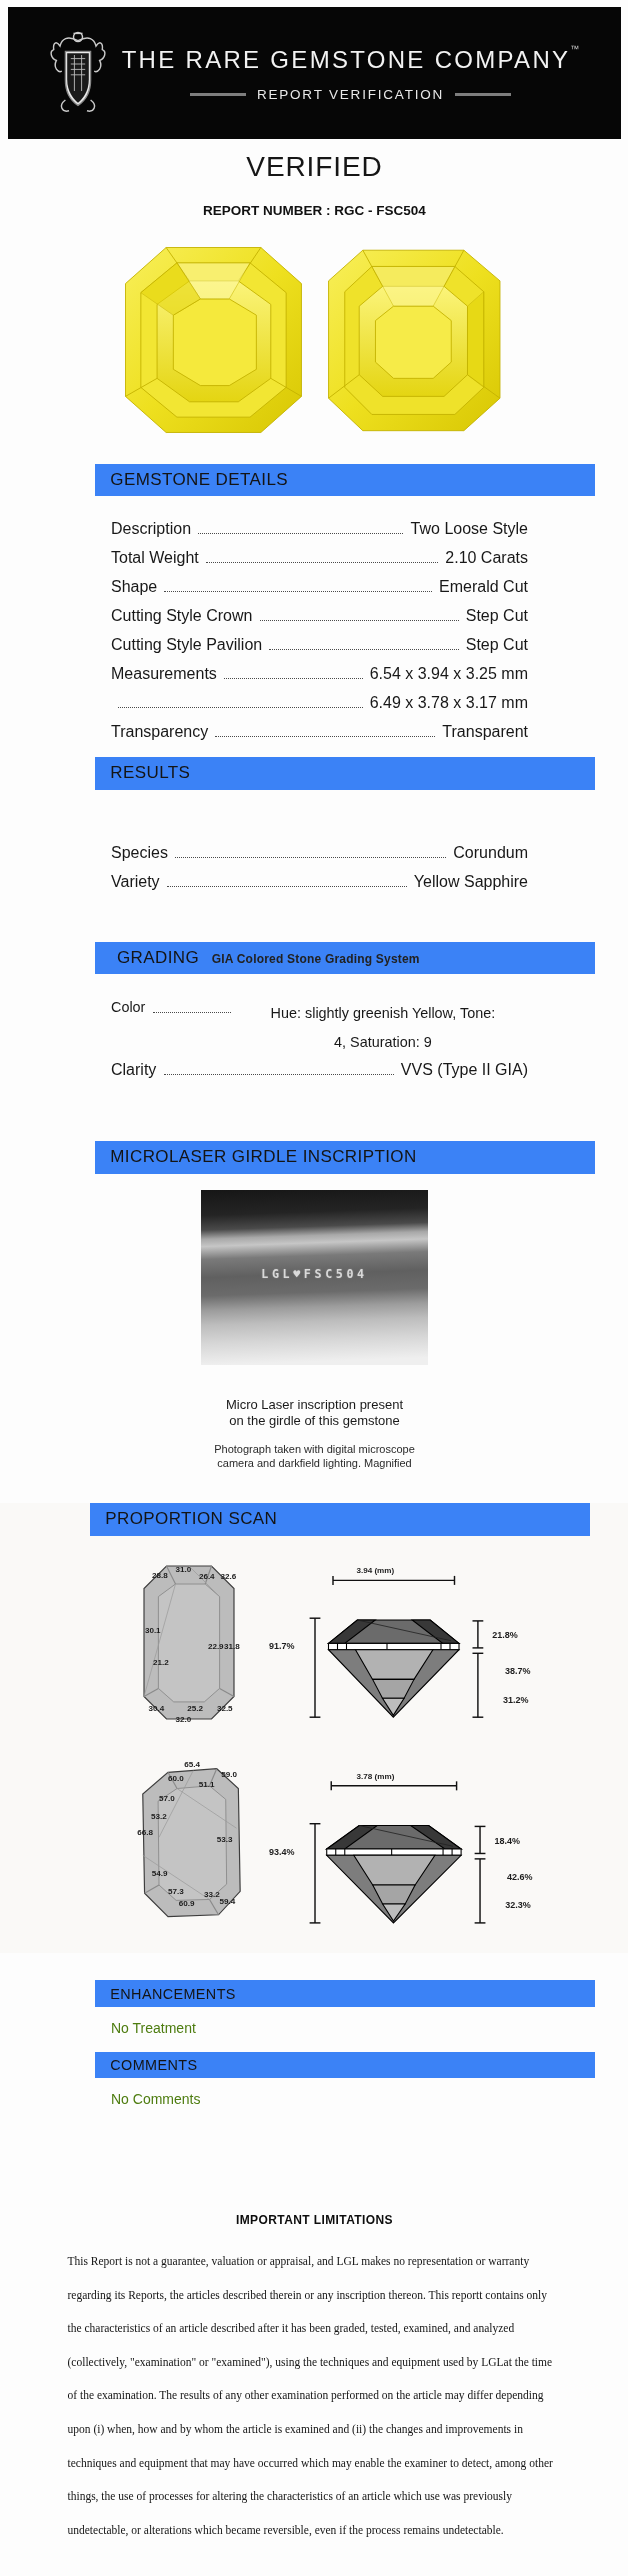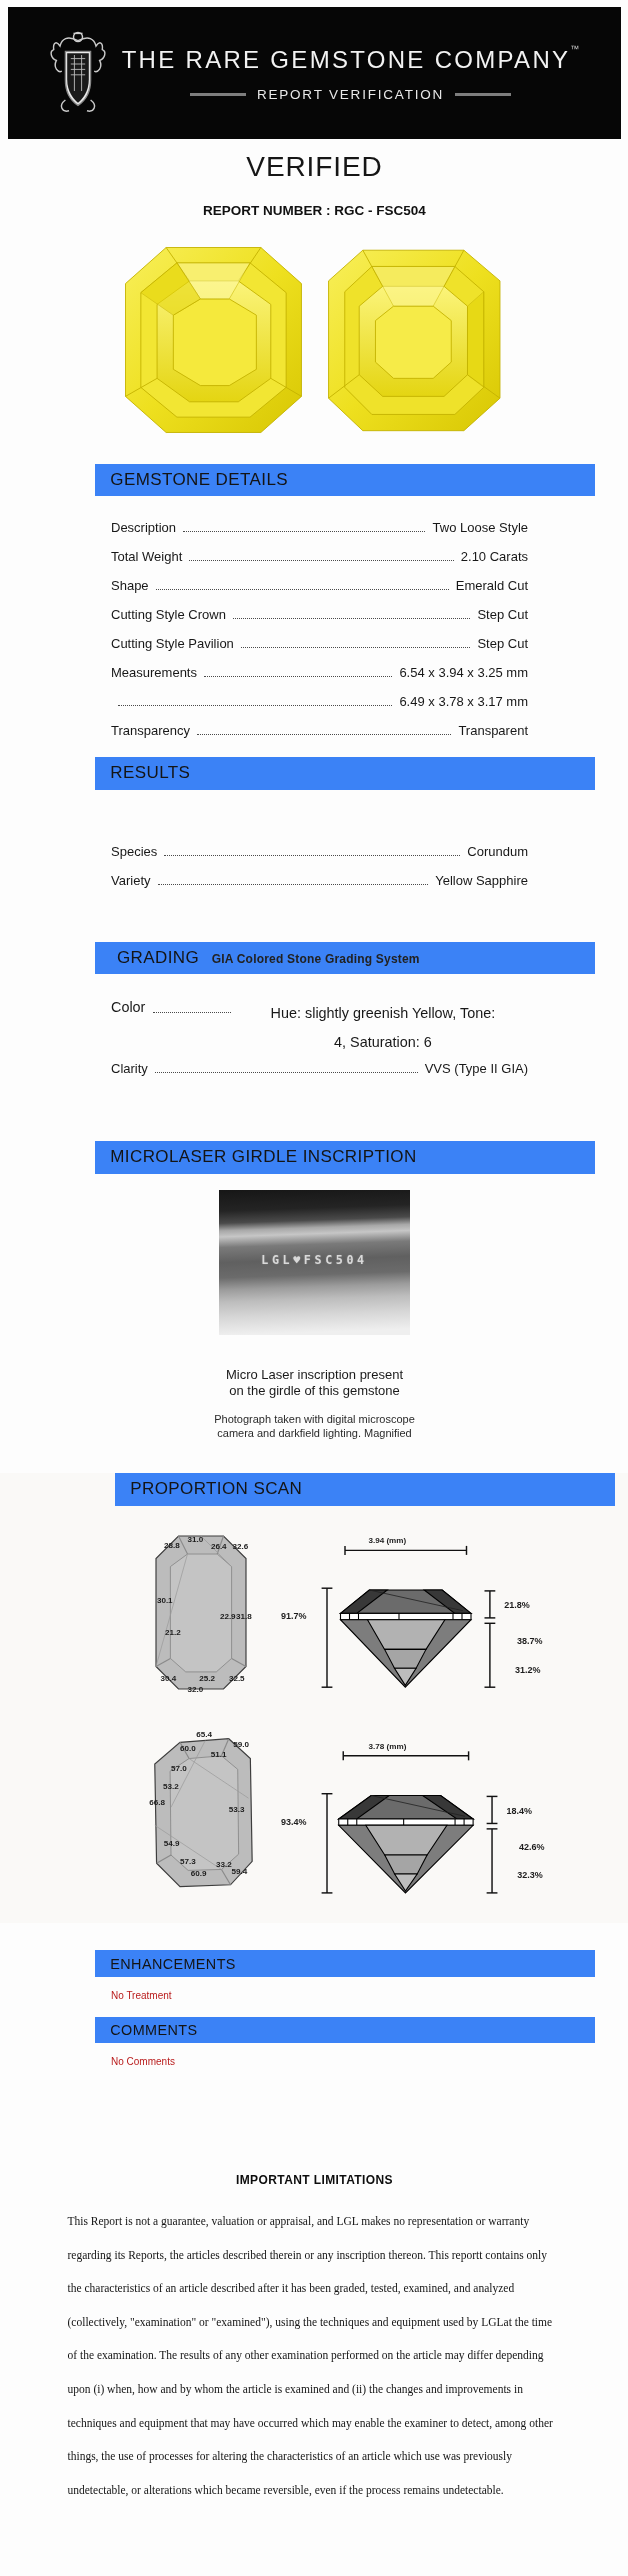--- a/index.html
+++ b/index.html
@@ -34,56 +34,57 @@
     margin-left:95px; width:500px; box-sizing:border-box;
     background:#3b82f6; padding:6.3px 0 6.3px 15.3px;
     font-size:17px; letter-spacing:0.4px; color:#141414; font-weight:500;
     display:flex; align-items:baseline; gap:12.6px;
   }
   .section-bar.small { font-size:14.4px; font-weight:normal; padding:5.4px 0 5.4px 15.3px; }
   .section-sub { font-size:12px; font-weight:bold; color:#222; letter-spacing:0.2px; }
 
   
   .kv-rows { margin:0 101px 0 111px; }
-  .kv-row { display:flex; align-items:baseline; height:29px; font-size:13px; color:#181818; }
+  .kv-row { display:flex; align-items:baseline; height:29px; font-size:16px; color:#181818; }
   .kv-leader { flex:1; border-bottom:1.5px dotted #4a4a4a; margin:0 7.2px 3.6px 7.2px; min-width:18px; }
   .kv-value { white-space:nowrap; }
 
   
   .color-row { display:flex; font-size:14.4px; color:#181818; margin:0 101px 0 111px; }
   .color-label { white-space:nowrap; }
   .color-leader { flex:0 0 78px; border-bottom:1.5px dotted #4a4a4a; margin:0 7.2px 3.6px 7.2px; align-self:baseline; height:12.6px; }
   .color-value { flex:1; text-align:center; line-height:29px; }
 
   
   .inscription-photo {
-    width:191px; height:145px; margin:16px auto 0 auto; position:relative;
+    width:191px; height:175px; margin:16px auto 0 auto; position:relative;
     background:linear-gradient(178deg,
       #161616 0%, #242424 14%, #4a4a4a 22%, #a8a8a8 27%, #c6c6c6 31%,
       #7a7a7a 38%, #606060 48%, #6b6b6b 58%, #9c9c9c 66%, #bdbdbd 74%,
       #d6d6d6 84%, #efefef 96%);
+    padding-left:36px;
   }
   .inscription-text {
     position:absolute; left:0; right:0; top:44%;
     text-align:center; color:#d9d9d9; font-family:"DejaVu Sans Mono", monospace;
     font-size:11.7px; font-weight:bold; letter-spacing:3.6px;
     text-shadow:0 0 1.8px #888;
   }
   .inscription-caption { text-align:center; font-size:13px; color:#1a1a1a; margin-top:32px; line-height:1.25; }
   .inscription-note { text-align:center; font-size:11px; color:#2a2a2a; margin-top:14.4px; line-height:1.25; }
 
   
-  .prop-section { background:#faf9f7; padding-bottom:9px;padding-left:25px; }
+  .prop-section { background:#faf9f7; padding-bottom:9px; }
   .diagram-row { margin:7.2px auto 0 auto; width:514px; }
   .diag-num { font-size:9px; font-weight:bold; fill:#1d1d1d; }
   .diag-pct { font-size:10px; font-weight:bold; fill:#1d1d1d; }
   .dim-line { stroke:#111; stroke-width:1.6; }
 
   
-  .plain-value { margin:12.6px 0 16px 111px; font-size:10px; color:#b91c1c; }
+  .plain-value { margin:12.6px 0 16px 111px; font-size:14px; color:#4d7c0f; }
 
   
   .limitations-title { text-align:center; font-size:12px; font-weight:bold; letter-spacing:0.4px; color:#0d0d0d; margin-top:106px; }
   .limitations-body {
     width:494px; margin:18px auto 0 auto; text-align:left;
     font-size:11.5px; line-height:2.92; color:#141414;font-family:Liberation Serif, serif;
   }
 </style>
 </head>
 <body>
@@ -232,21 +233,21 @@
 
   <div class="section-bar" style="margin-top:40px;padding-left:22px;">
     <span>GRADING</span>
     <span class="section-sub">GIA Colored Stone Grading System</span>
   </div>
   <div class="color-row" style="margin-top:25px;">
     <span class="color-label">Color</span>
     <span class="color-leader"></span>
     <span class="color-value">
       <span>Hue: slightly greenish Yellow, Tone:</span><br>
-      <span>4, Saturation: 6</span>
+      <span>4, Saturation: 9</span>
     </span>
   </div>
   <div class="kv-rows" style="margin-top:3.6px;">
     <div class="kv-row">
         <span>Clarity</span>
         <span class="kv-leader"></span>
         <span class="kv-value">VVS (Type II GIA)</span>
       </div>
   </div>
 

